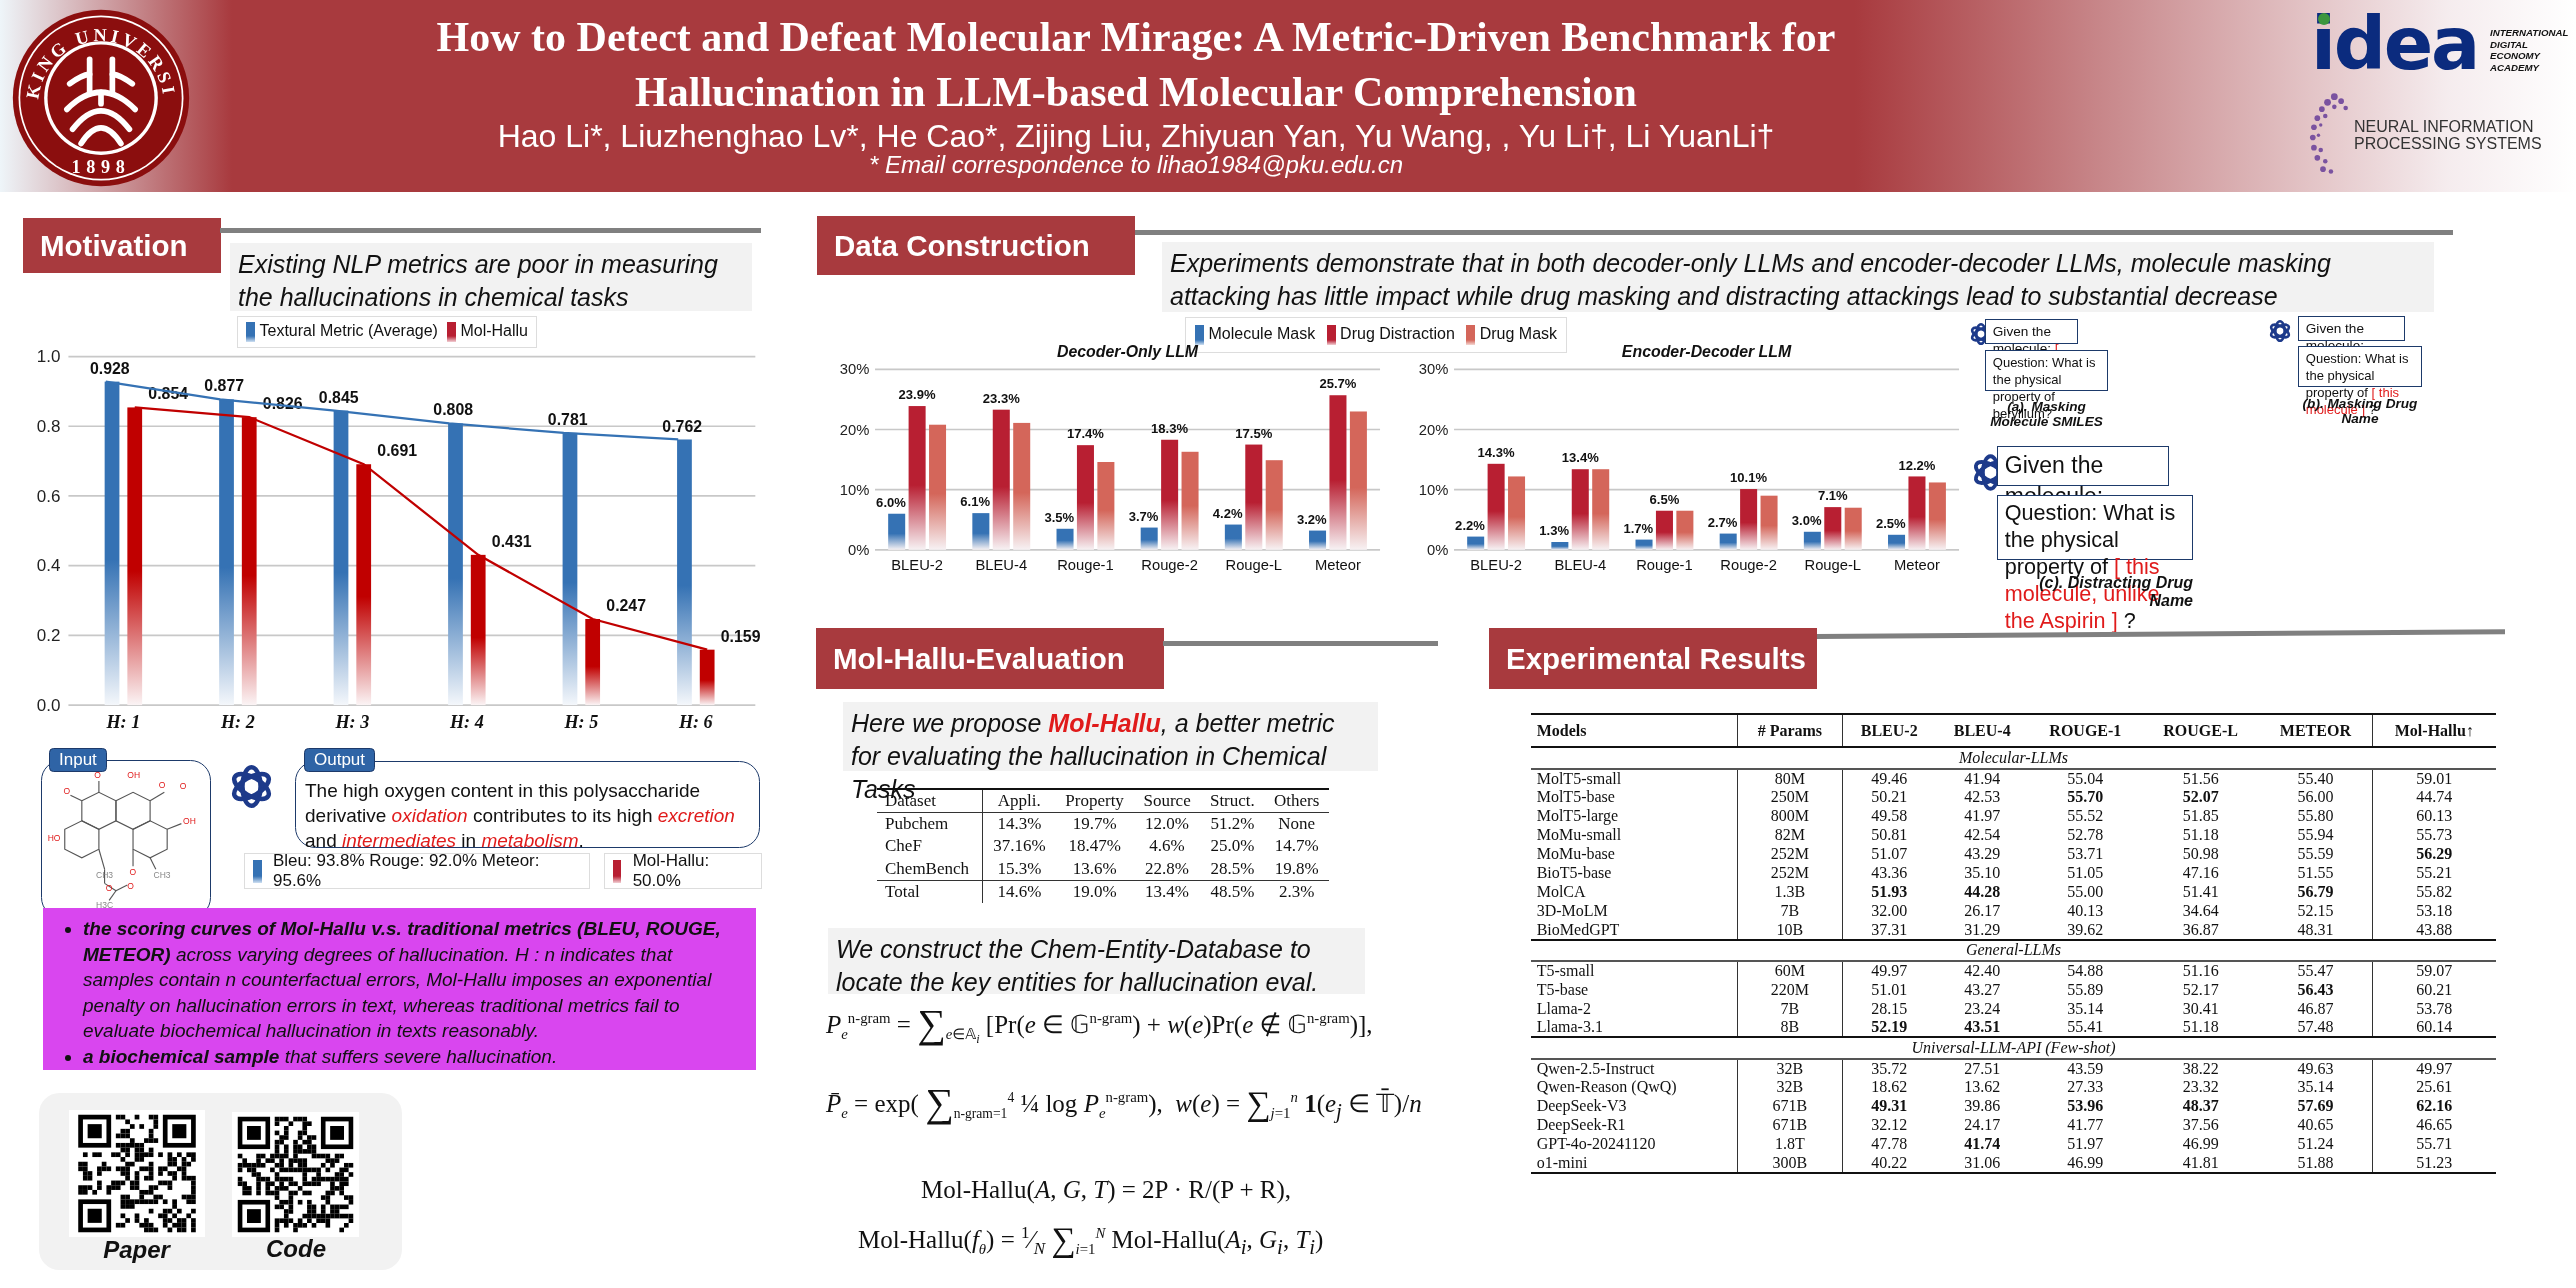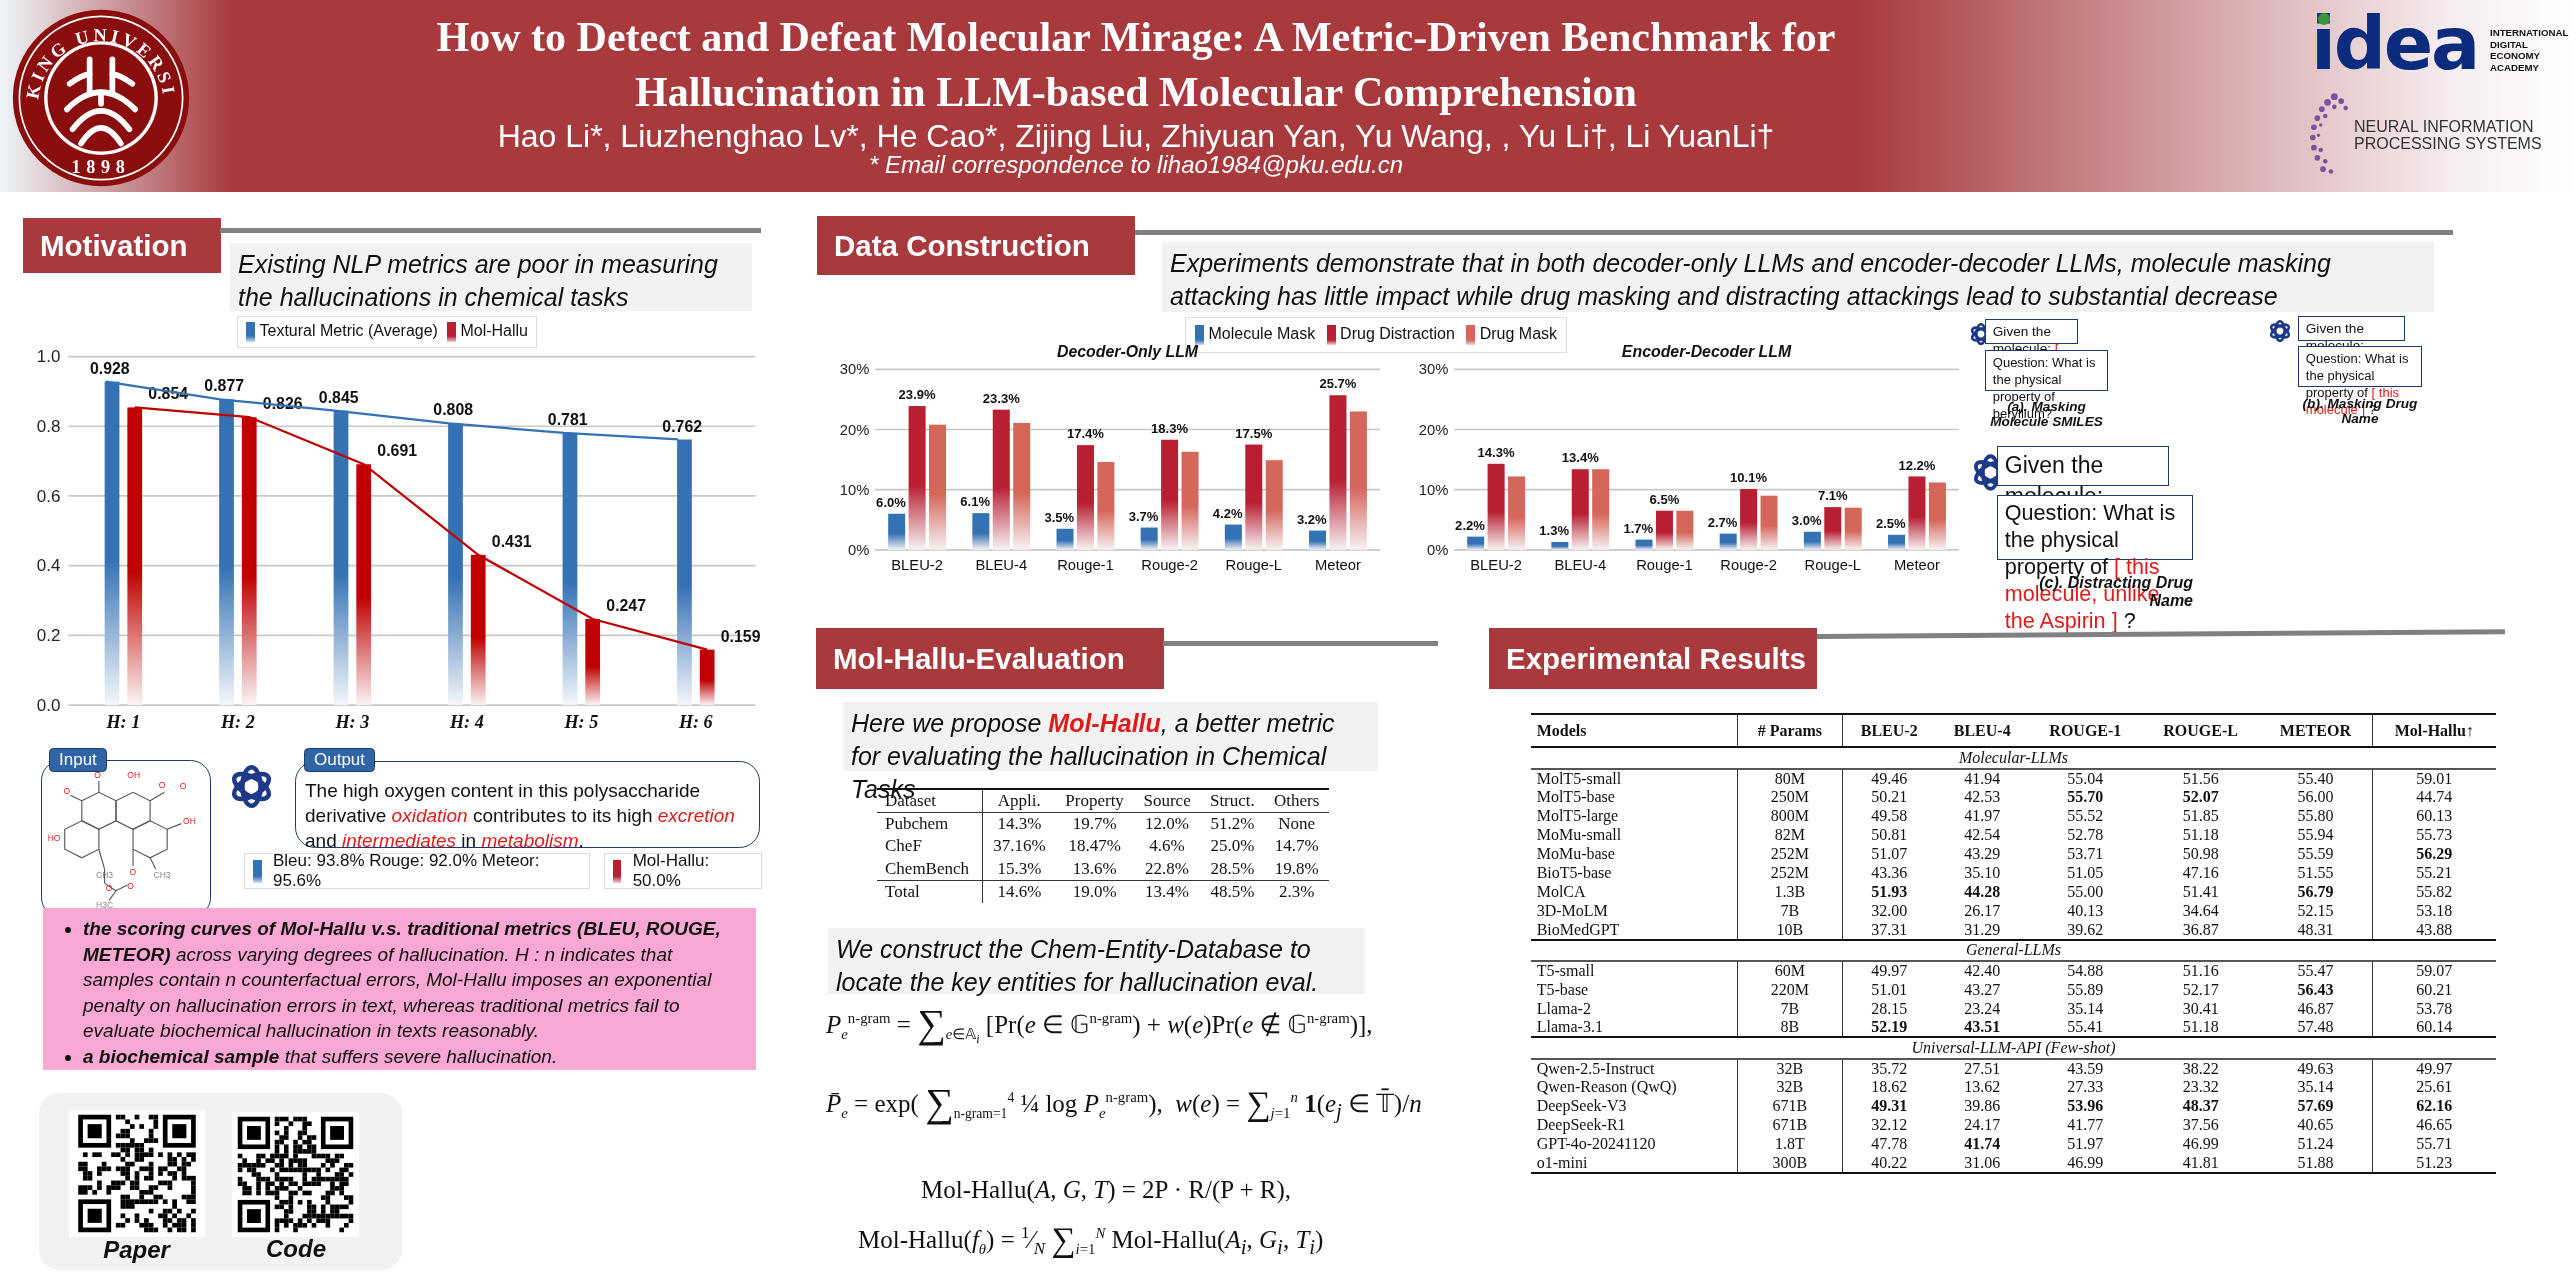--- a/index.html
+++ b/index.html
@@ -10,41 +10,41 @@
   .header { position: absolute; left: 0; top: 0; width: 2576px; height: 192px;
     background: linear-gradient(90deg, #eef5f9 0%, #a83a3e 9%, #a83a3e 72%, #c98a8d 82%, #f5ecee 95%, #ffffff 100%); }
   .pku-logo { position: absolute; left: 10.2px; top: 6.8px; width: 182px; height: 182px; }
   .title { position: absolute; left: 341px; width: 1590px; top: 10.2px; text-align: center;
     font-family: "Liberation Serif", serif; font-weight: bold; color: #fff; font-size: 42px; line-height: 55px; }
   .authors { position: absolute; left: 341px; width: 1590px; top: 118px; text-align: center; color: #fff; font-size: 32px; }
   .email { position: absolute; left: 341px; width: 1590px; top: 151px; text-align: center; color: #fff; font-size: 24px; font-style: italic; }
   .idea-logo { position: absolute; left: 2311px; top: 12.5px; }
   .idea-word { font-family: "DejaVu Sans", sans-serif; font-weight: bold; font-size: 73px; color: #0b2b7e; letter-spacing: -2.3px; line-height: 62px; }
   .idea-dot { position: absolute; left: 6.8px; top: 0; width: 12.5px; height: 12.5px; border-radius: 50%; background: #3c963e; }
-  .idea-sub { position: absolute; left: 179px; top: 14.8px; font-size: 9.7px; font-weight: bold; line-height: 11.4px; color: #111; width: 80px; }
+  .idea-sub { position: absolute; left: 179px; top: 14.8px; font-size: 9.7px; font-weight: bold; line-height: 11.4px; color: #111; width: 80px; font-style: italic; }
   .neurips { position: absolute; left: 2306px; top: 91px; width: 261px; height: 85px; }
   .neurips-text { position: absolute; left: 48px; top: 27px; font-size: 16px; line-height: 17px; color: #333; }
 
   
   .sec-head { position: absolute; background: #a83a3e; color: #fff; font-weight: bold; font-size: 29.5px;
     display: flex; align-items: center; padding-left: 17px; }
   .sec-rule { position: absolute; height: 5.1px; background: #808080; }
   .callout { position: absolute; background: #f2f2f2; font-style: italic; font-size: 25px; line-height: 33px; padding: 4.5px 8px; color: #111; }
 
   
   .chart-box { position: absolute; }
   .legend-box { position: absolute; border: 1.1px solid #ddd; background: #fff; display: flex; align-items: center; gap: 9px; padding: 0 8px; font-size: 16px; }
   .lg-sw { display: inline-block; width: 9px; height: 19.3px; vertical-align: middle; margin-right: 4.5px; }
 
   .bubble { position: absolute; border: 1.7px solid #1d3a6a; border-radius: 20.4px; background: #fff; }
   .tag { position: absolute; background: #2f64a6; color: #fff; font-size: 17px; padding: 1.1px 9px; border: 1.1px solid #1d3a6a; border-radius: 4.5px; }
   .score-box { position: absolute; border: 1.1px solid #ddd; background: #fff; font-size: 17px; display: flex; align-items: center; gap: 6.8px; padding: 0 8px; }
   .red-i { color: #e01b1b; font-style: italic; }
 
-  .notes { position: absolute; background: #f9a8d4; font-size: 19px; line-height: 25.6px; font-style: italic; padding: 8px 11.4px 8px 17px; }
+  .notes { position: absolute; background: #d946ef; font-size: 19px; line-height: 25.6px; font-style: italic; padding: 8px 11.4px 8px 17px; }
   .notes li { margin-left: 23px; }
   .qr-panel { position: absolute; background: #f2f2f2; border-radius: 20.4px; }
   .qr { position: absolute; background: #fff; }
   .qr-label { position: absolute; font-size: 24px; font-weight: bold; font-style: italic; text-align: center; width: 136px; }
 
   
   .dc-legend { position: absolute; border: 1.1px solid #ddd; background: #fff; display: flex; align-items: center; gap: 11.4px; padding: 0 9px; font-size: 16px; }
   .prompt-box { position: absolute; border: 1.7px solid #1d3a6a; background: #fff; font-size: 13.6px; padding: 3.4px 6.8px; line-height: 17px; }
   .prompt-cap { position: absolute; font-weight: bold; font-style: italic; font-size: 13.6px; text-align: center; }
   .red { color: #e01b1b; }

